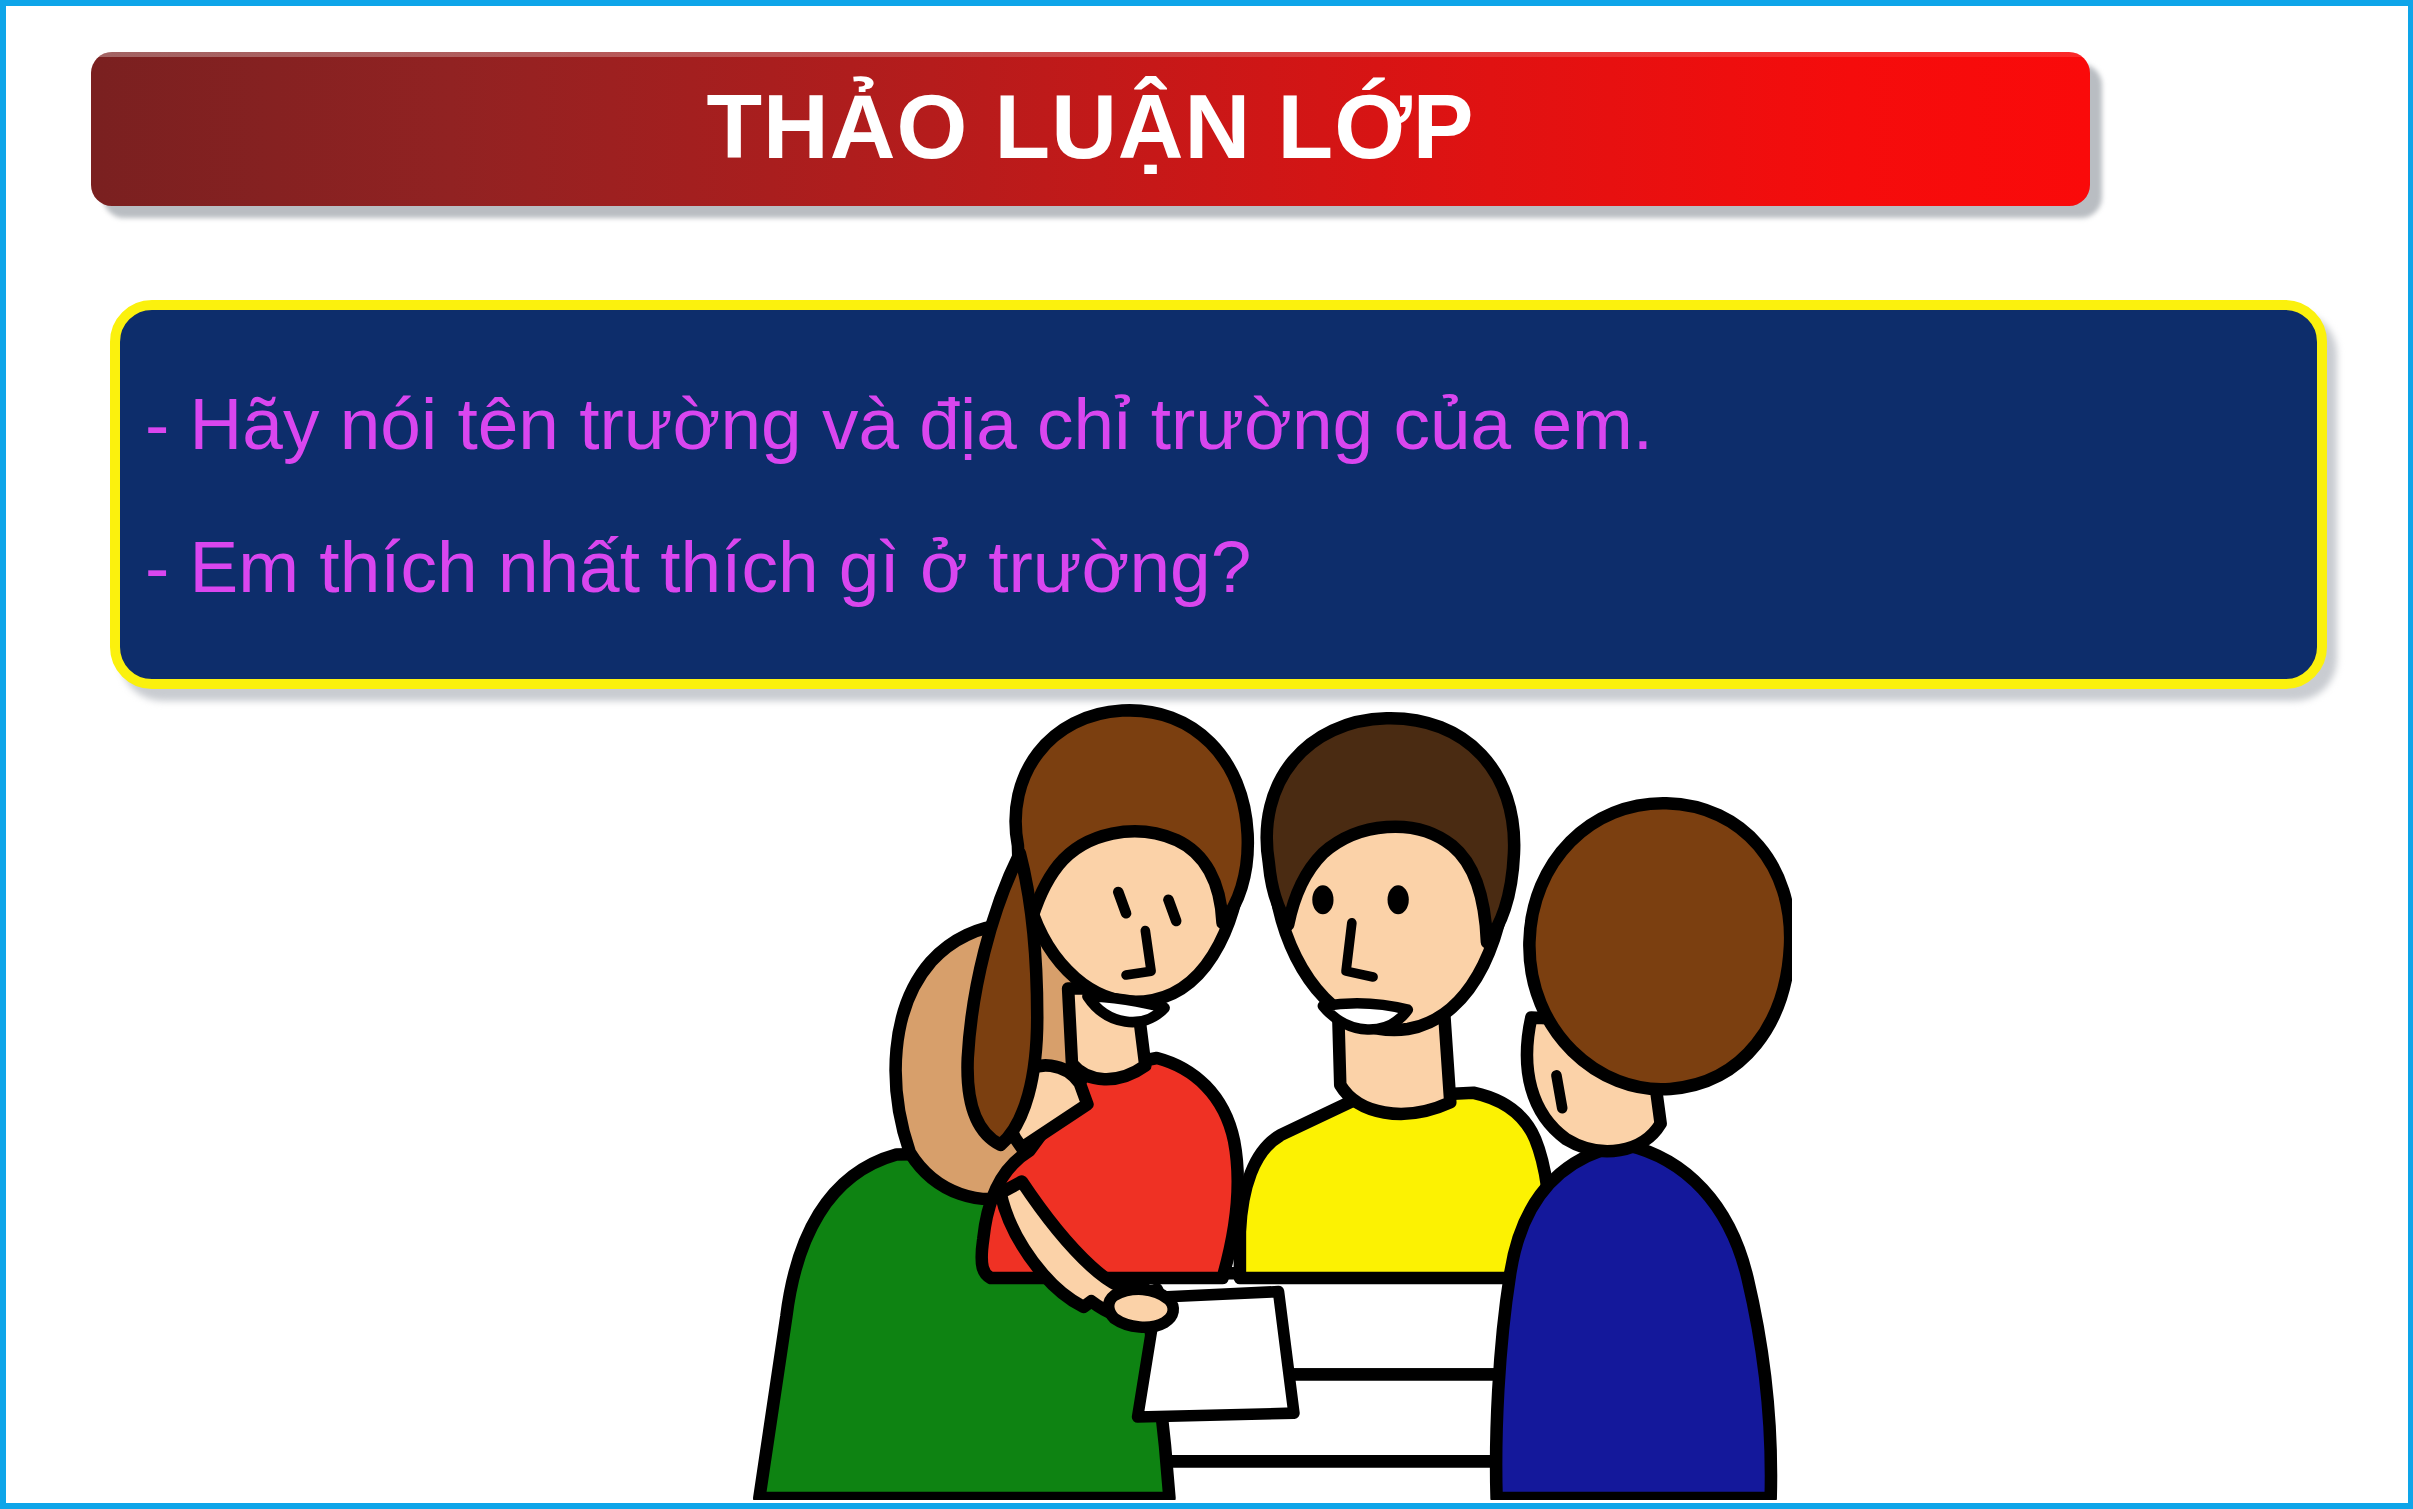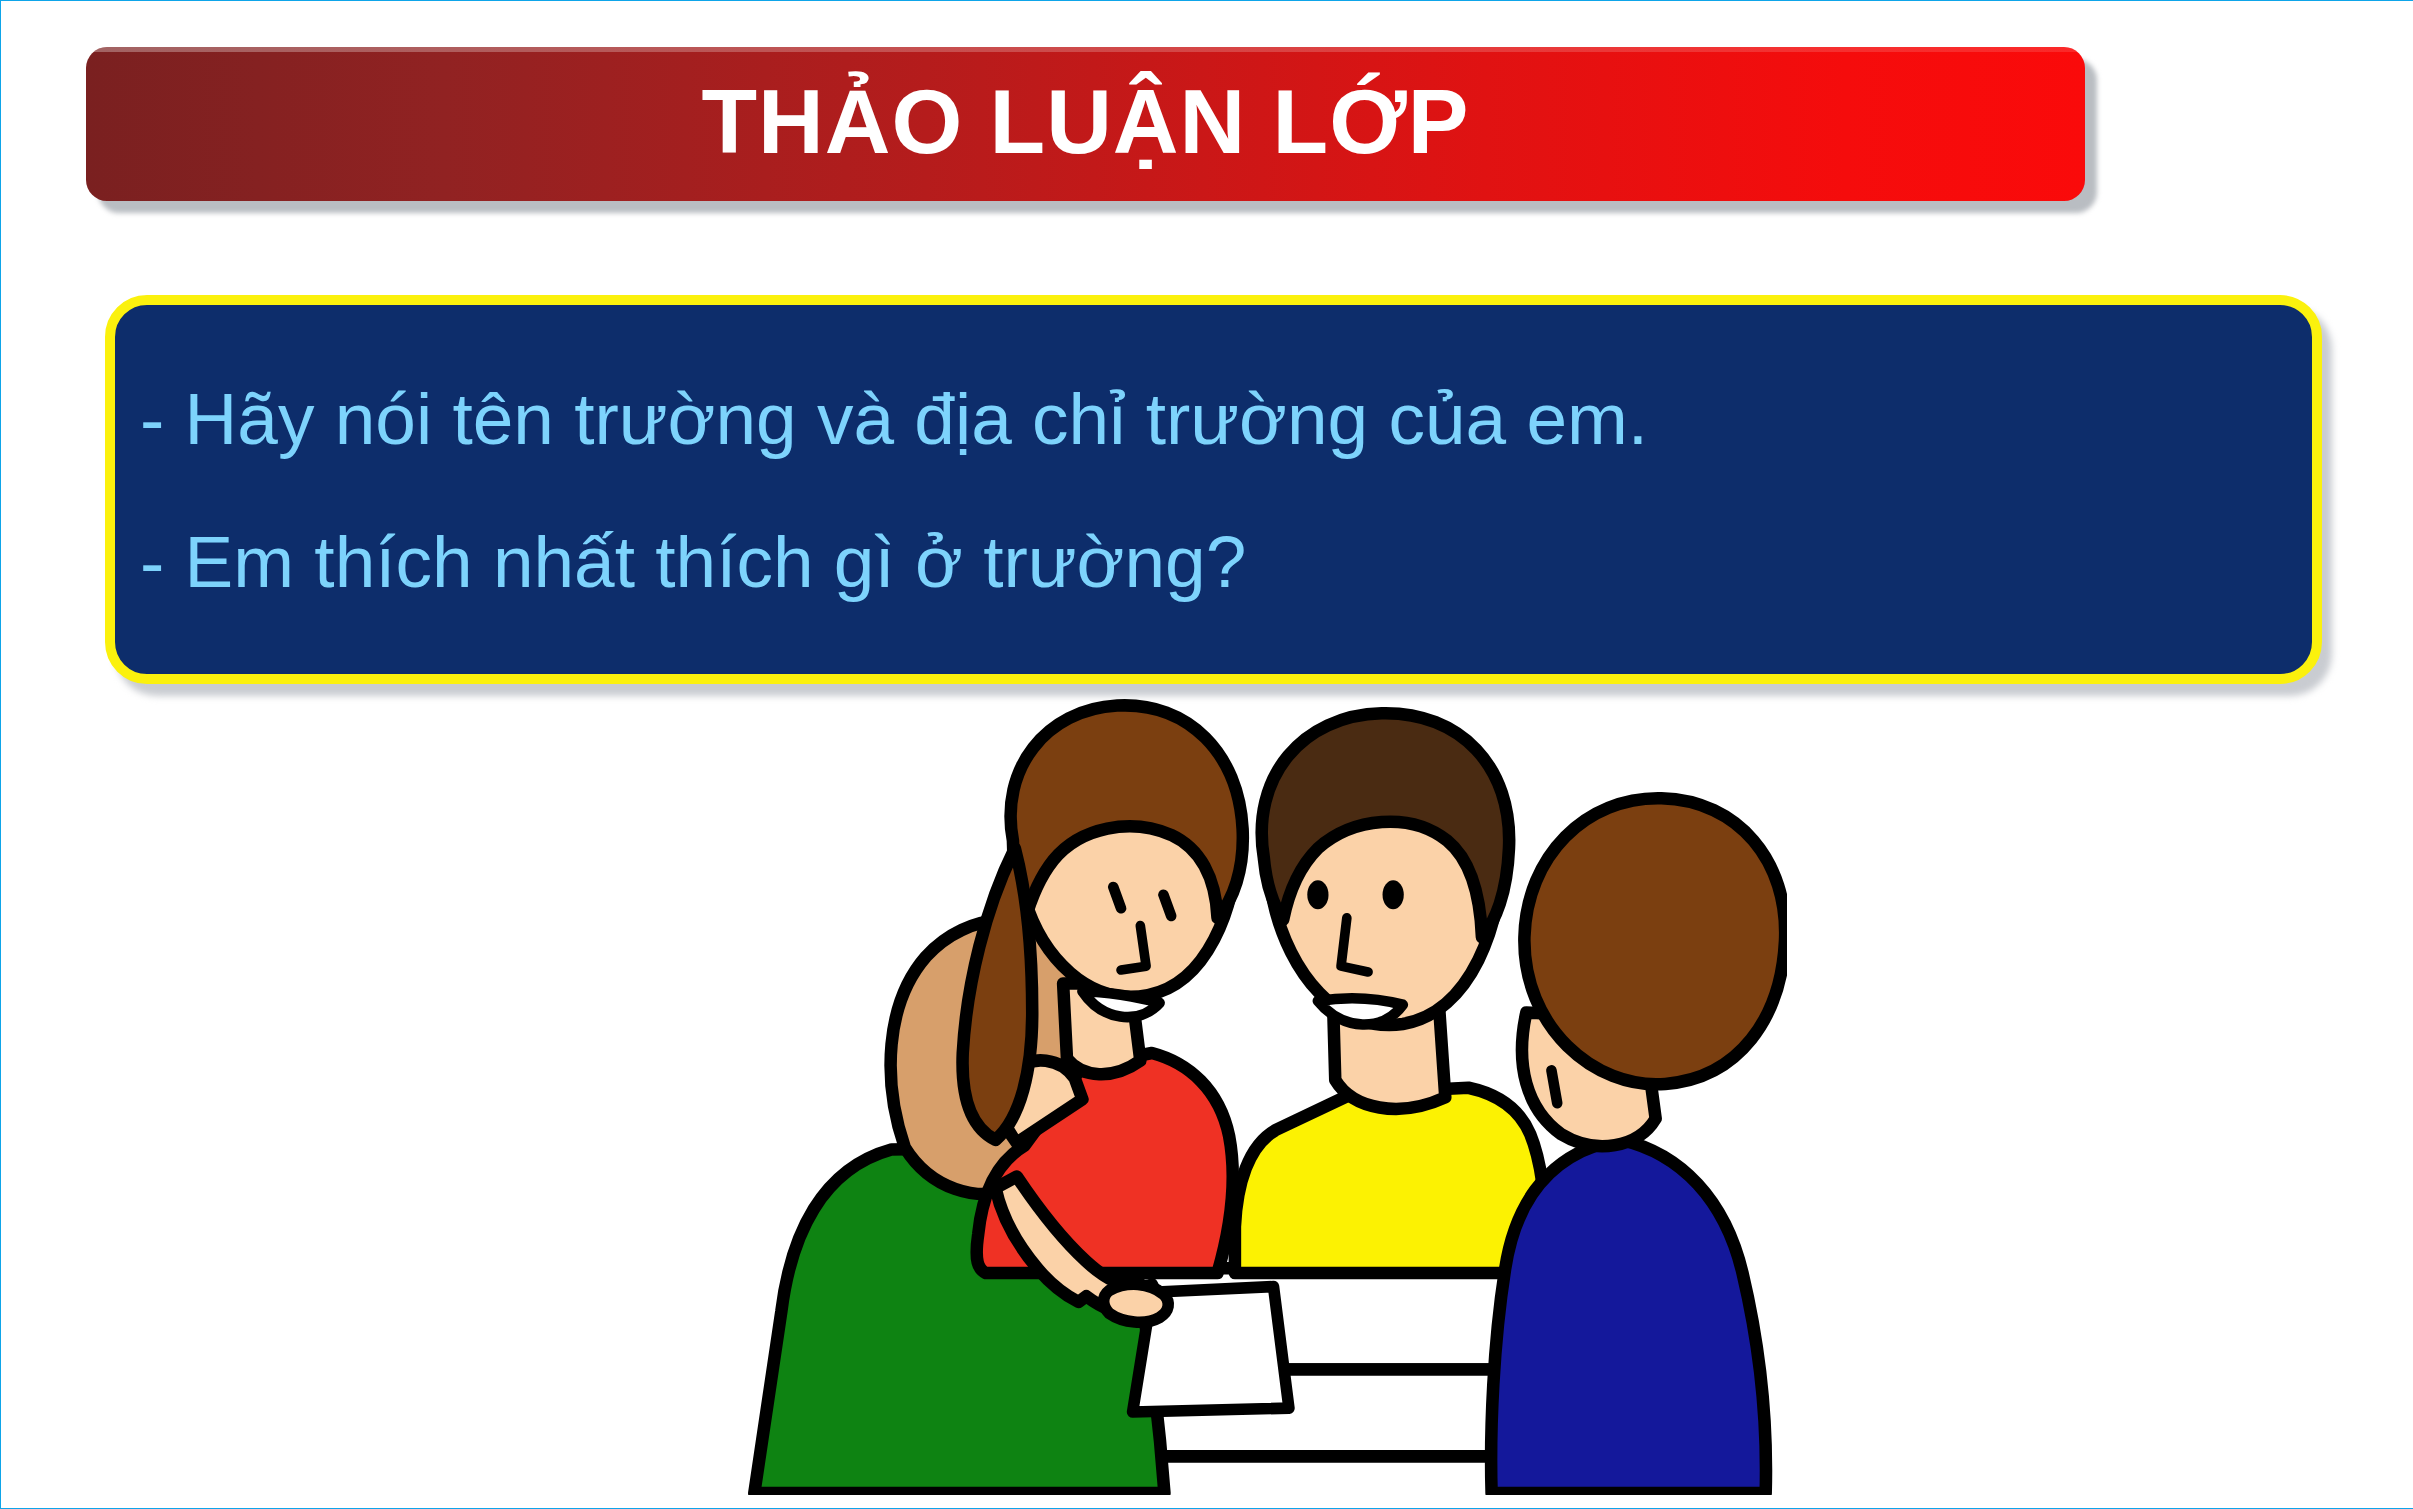--- a/index.html
+++ b/index.html
@@ -10,21 +10,21 @@
     background: #ffffff;
     font-family: "Liberation Sans", sans-serif;
     overflow: hidden;
   }
 
   .slide {
     position: relative;
     width: 2414px;
     height: 1509px;
     background: #ffffff;
-    border: 1px solid #0ea5e9;
+    border: 6px solid #0ea5e9;
   }
 
   
   .title-banner-wrap {
     position: absolute;
     left: 85px;
     top: 46px;
     width: 1999px;
     height: 154px;
   }
@@ -95,21 +95,21 @@
     height: 389px;
     border-radius: 42px;
     background: #0d2d6b;
     border: 10.6px solid #fbf10d;
     display: flex;
     flex-direction: column;
     justify-content: center;
     padding: 0 25px 0 25px;
   }
   .content-line {
-    color: #7dd3fc;
+    color: #d946ef;
     font-size: 73px;
     line-height: 1.0;
     white-space: nowrap;
     letter-spacing: 0px;
   }
   .content-line.first { margin-bottom: 70px; }
 
   
   .illustration {
     position: absolute;

